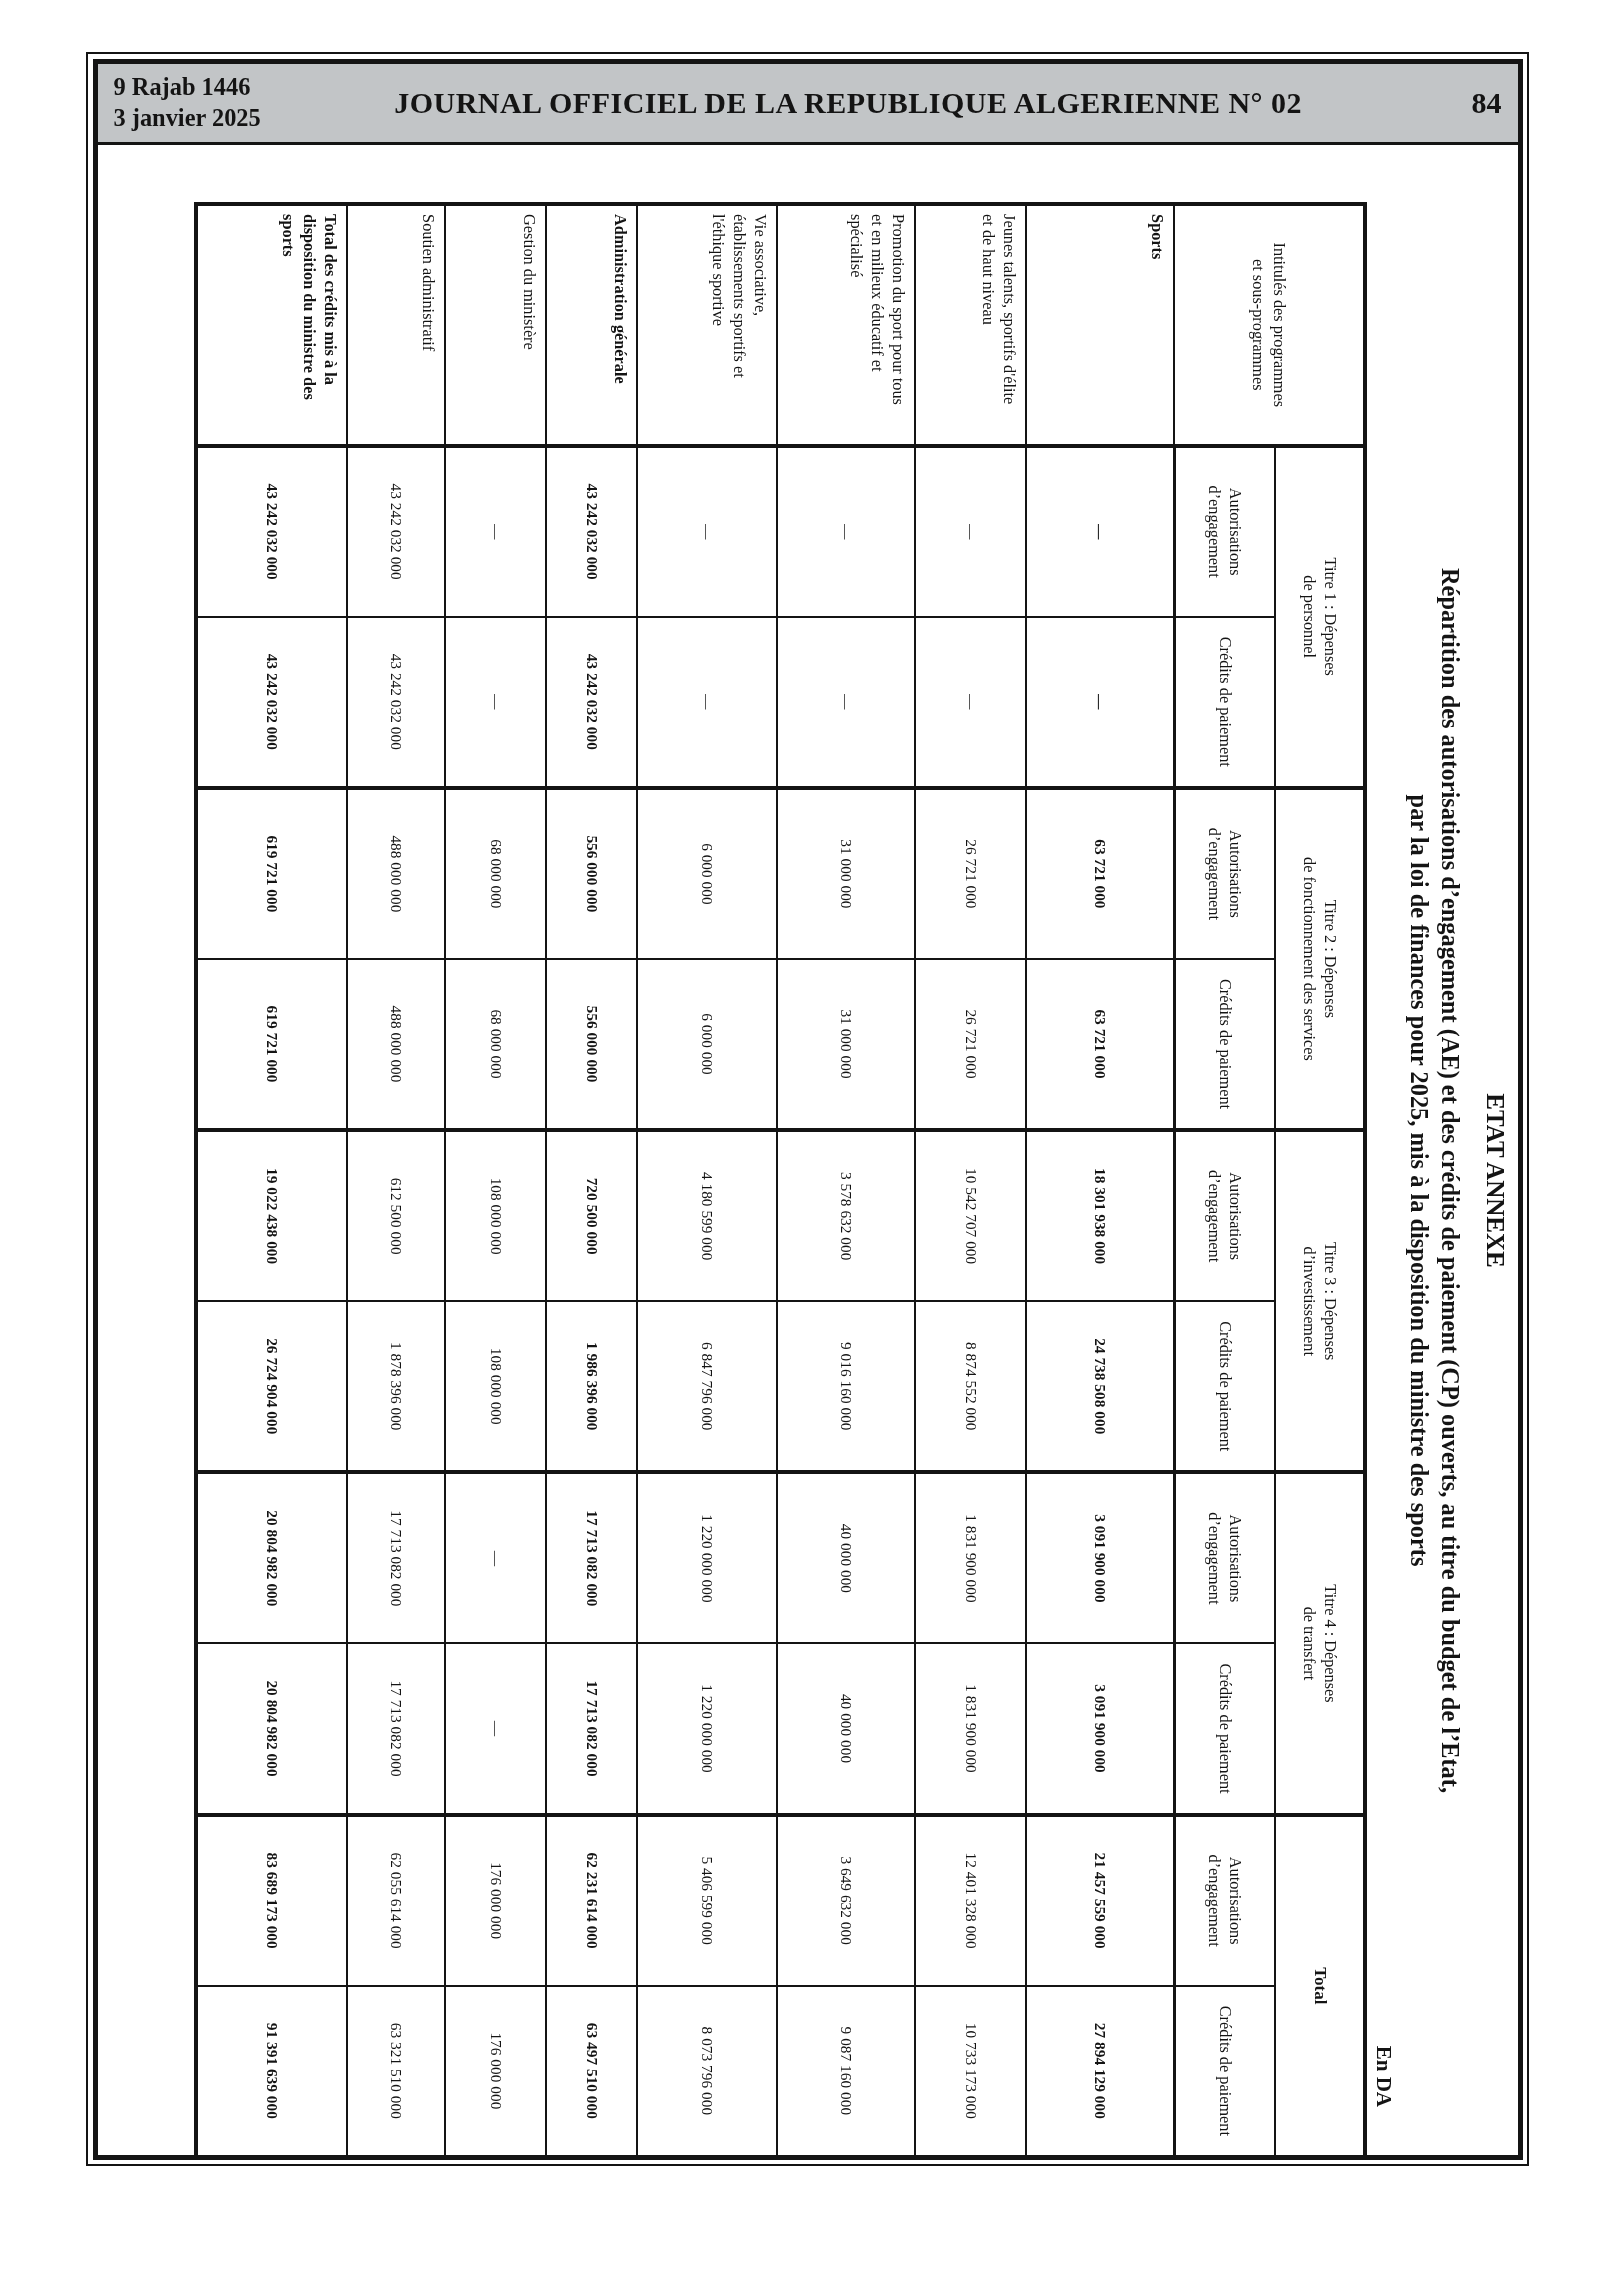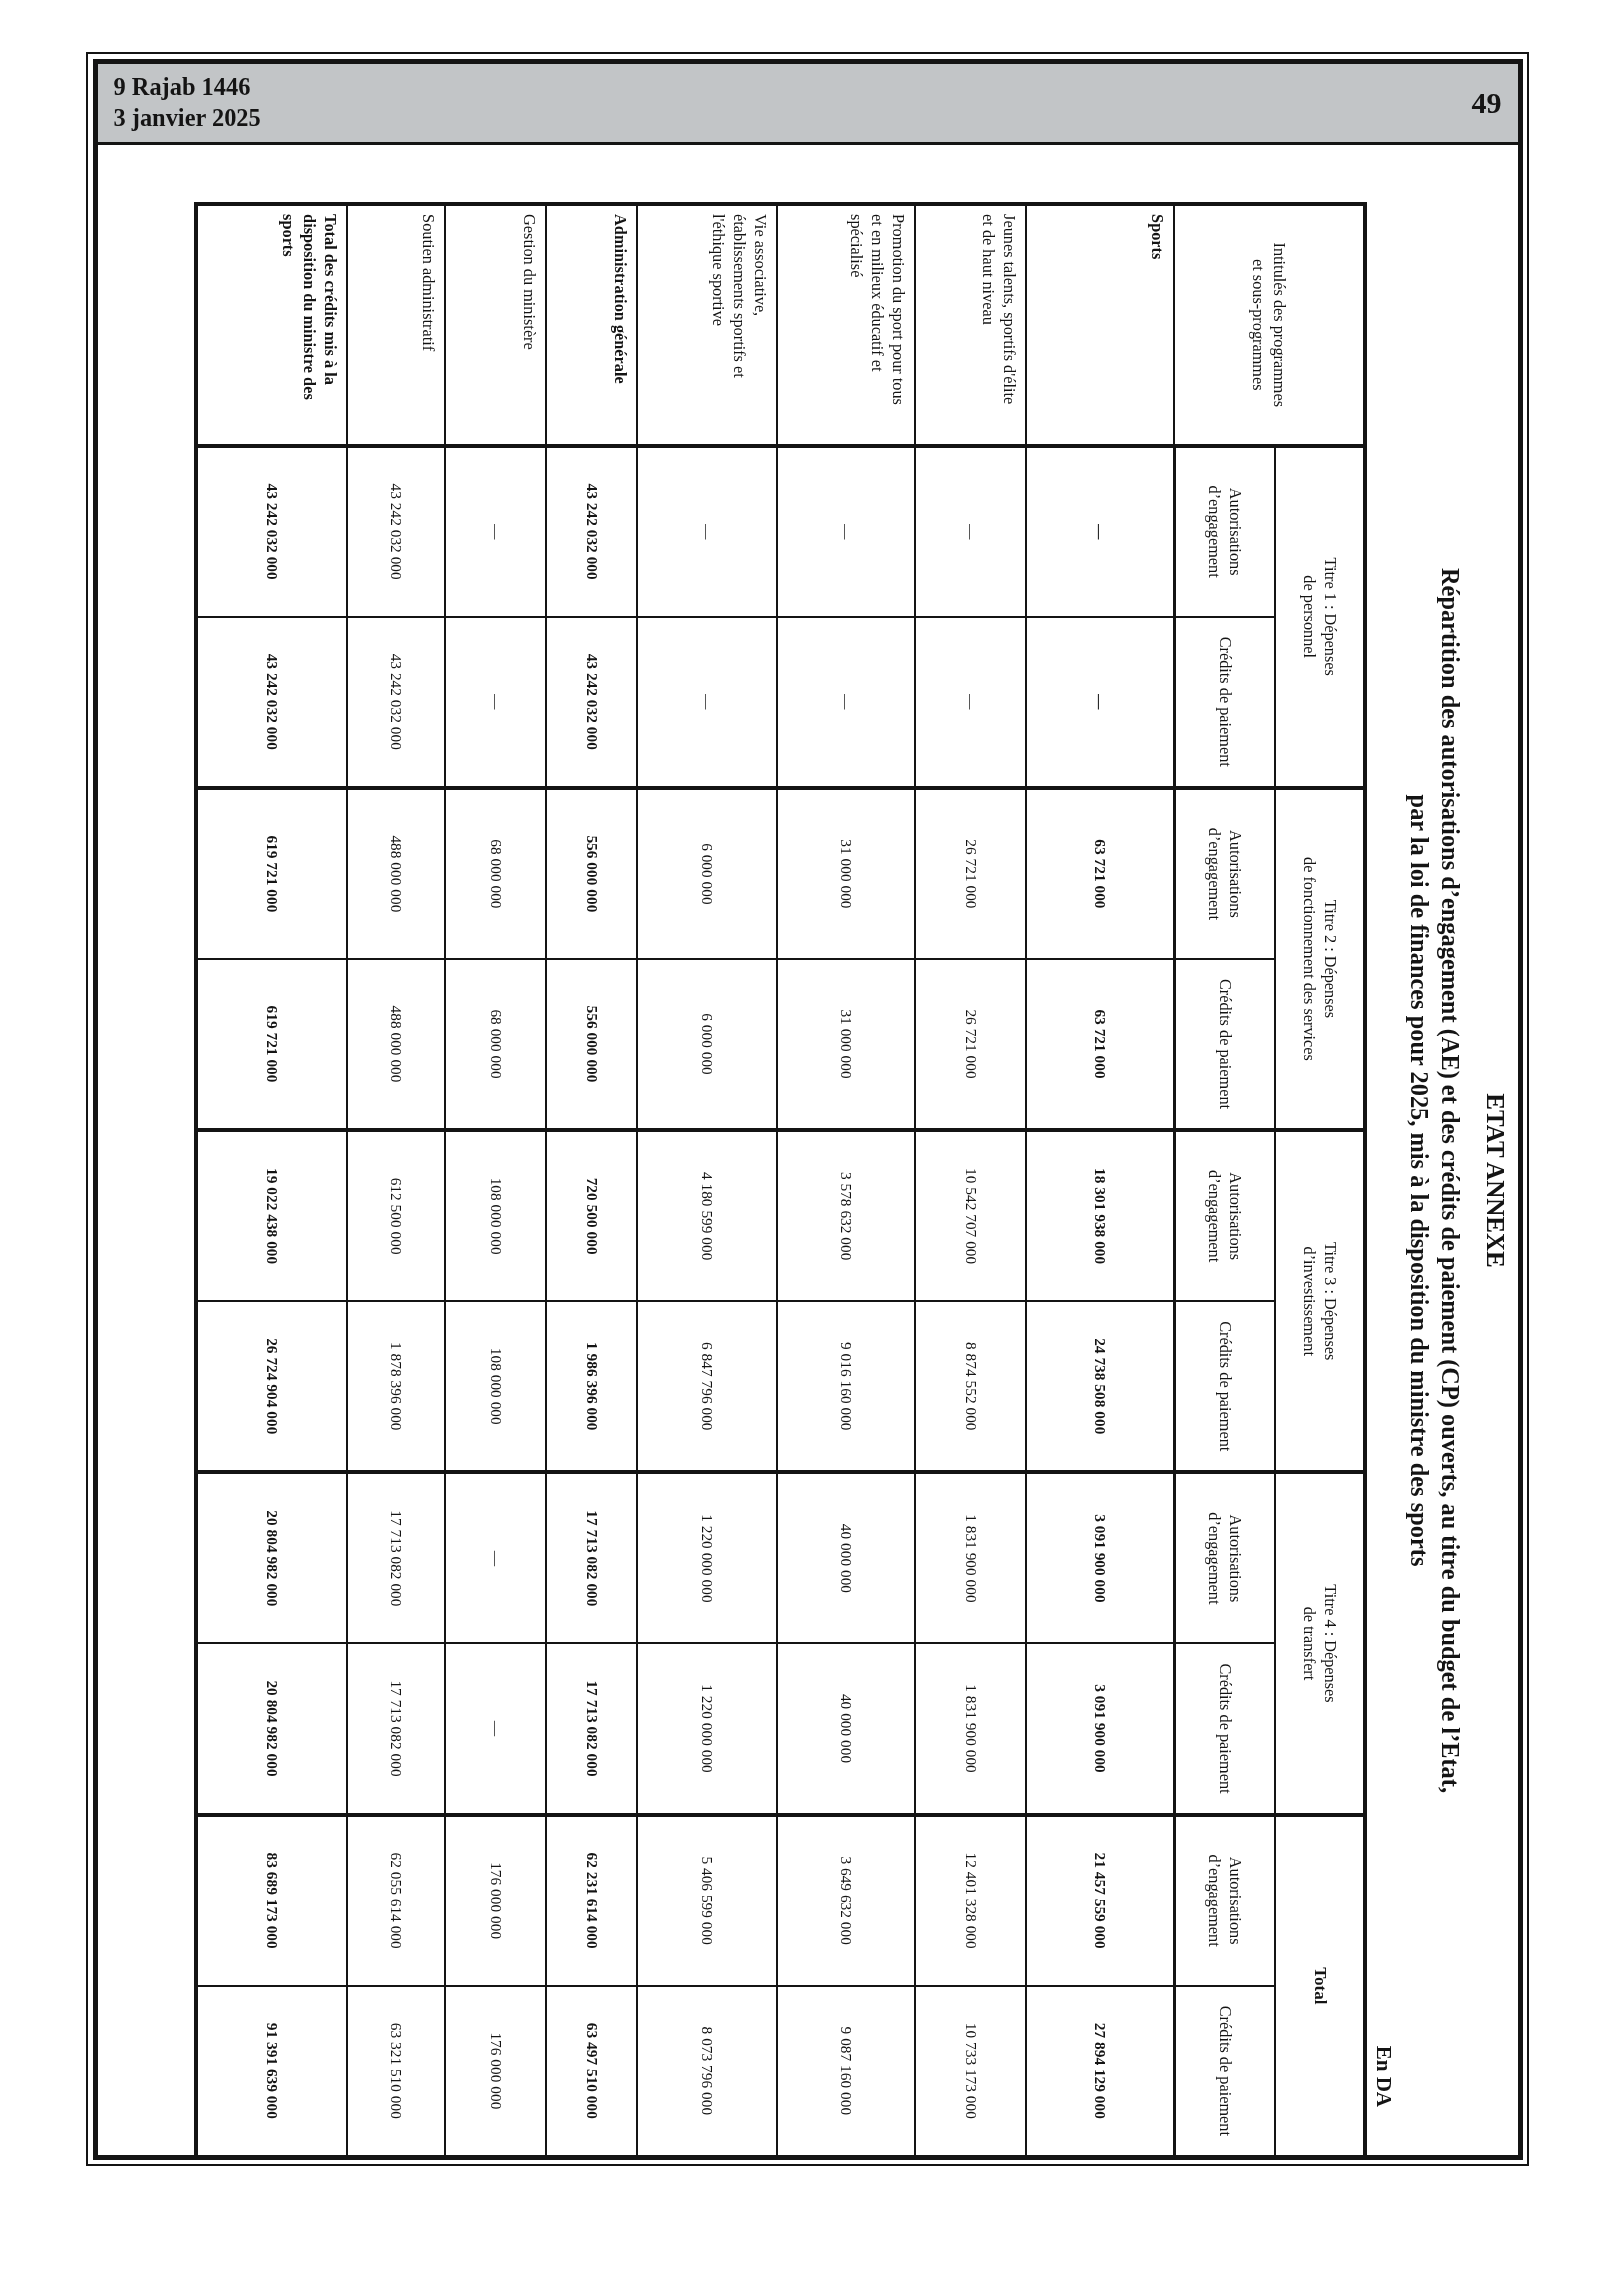--- a/index.html
+++ b/index.html
@@ -49,21 +49,22 @@
 </head>
 <body>
 
 <div class="frame-outer">
   <div class="frame-inner">
     <div class="masthead">
       <div class="mast-dates">
         <div>9 Rajab 1446</div>
         <div>3 janvier 2025</div>
       </div>
-      <div class="mast-page">49</div>
+      <div class="mast-title">JOURNAL OFFICIEL DE LA REPUBLIQUE ALGERIENNE N° 02</div>
+      <div class="mast-page">84</div>
     </div>
   </div>
 </div>
 
 <div class="rot-wrap">
   <div class="landscape">
 
     <div class="annex-title">ETAT ANNEXE</div>
     <div class="annex-sub">Répartition des autorisations d’engagement (AE) et des crédits de paiement (CP) ouverts, au titre du budget de l’Etat,</div>
     <div class="annex-sub">par la loi de finances pour 2025, mis à la disposition du ministre des sports</div>

